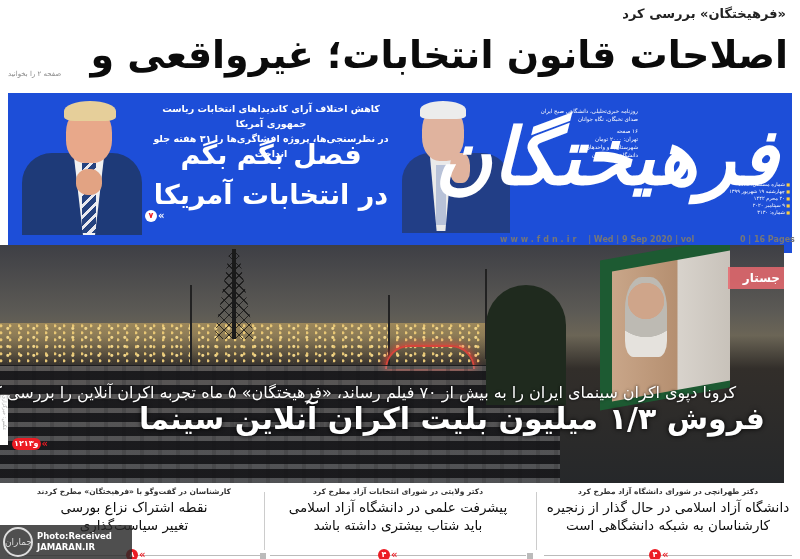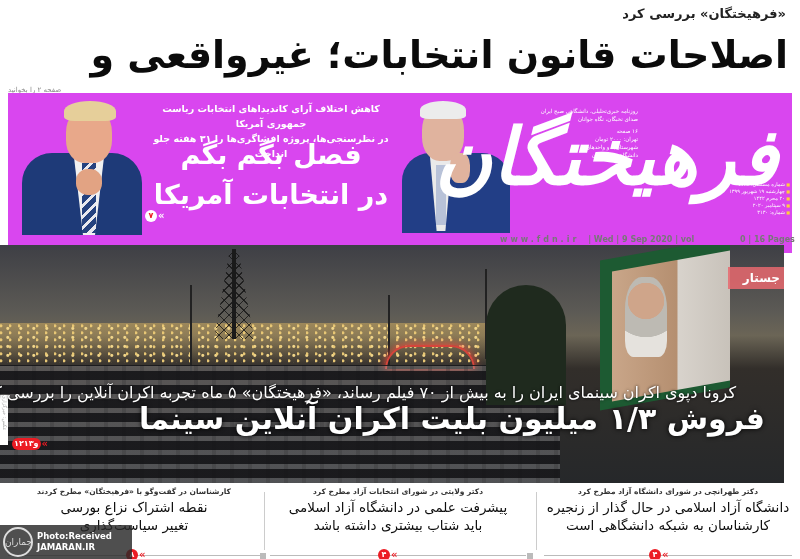--- a/index.html
+++ b/index.html
@@ -6,24 +6,24 @@
     html, body { width: 800px; height: 559px; overflow: hidden; background: #ffffff; }
     body { position: relative; font-family: "DejaVu Sans", sans-serif; color: #111; }
 
     .page { position: absolute; left: 0; top: 0; width: 800px; height: 559px; background: #fff; }
 
     
     .kicker { position: absolute; right: 14px; top: 6px; font-size: 13px; direction: rtl; color: #222; font-weight: bold; }
     .main-headline { position: absolute; right: 12px; top: 24px; width: 780px; text-align: right; direction: rtl;
       font-size: 38px; font-weight: 900; letter-spacing: -1px; color: #0b0b0b; line-height: 62px;
       font-family: "DejaVu Sans", sans-serif; }
-    .page-ref { position: absolute; left: 8px; top: 86px; font-size: 7px; color: #888; direction: rtl; }
-
-    
-    .banner { position: absolute; left: 8px; top: 93px; width: 784px; height: 160px; background: #d946ef; overflow: hidden; }
+    .page-ref { position: absolute; left: 8px; top: 70px; font-size: 7px; color: #888; direction: rtl; }
+
+    
+    .banner { position: absolute; left: 8px; top: 93px; width: 784px; height: 160px; background: #1d4ed8; overflow: hidden; }
 
     
     .trump { position: absolute; left: 8px; top: 4px; width: 125px; height: 136px; }
     .trump .face { position: absolute; left: 50px; top: 10px; width: 46px; height: 56px; border-radius: 45% 45% 40% 40%; background: #e8a88a; }
     .trump .hair { position: absolute; left: 48px; top: 4px; width: 52px; height: 20px; border-radius: 50% 50% 20% 20%; background: #e6cf9a; }
     .trump .suit { position: absolute; left: 6px; top: 56px; width: 120px; height: 82px; border-radius: 30px 30px 0 0; background: #1e3a78; }
     .trump .shirt { position: absolute; left: 58px; top: 60px; width: 30px; height: 78px; background: #f1f1f1; clip-path: polygon(0 0,100% 0,70% 100%,30% 100%); }
     .trump .tie { position: absolute; left: 66px; top: 66px; width: 14px; height: 70px; background: repeating-linear-gradient(135deg,#25427f 0 5px,#e8e8ee 5px 8px); }
     .trump .hand { position: absolute; left: 60px; top: 72px; width: 26px; height: 26px; border-radius: 45%; background: #e2a383; }
 

